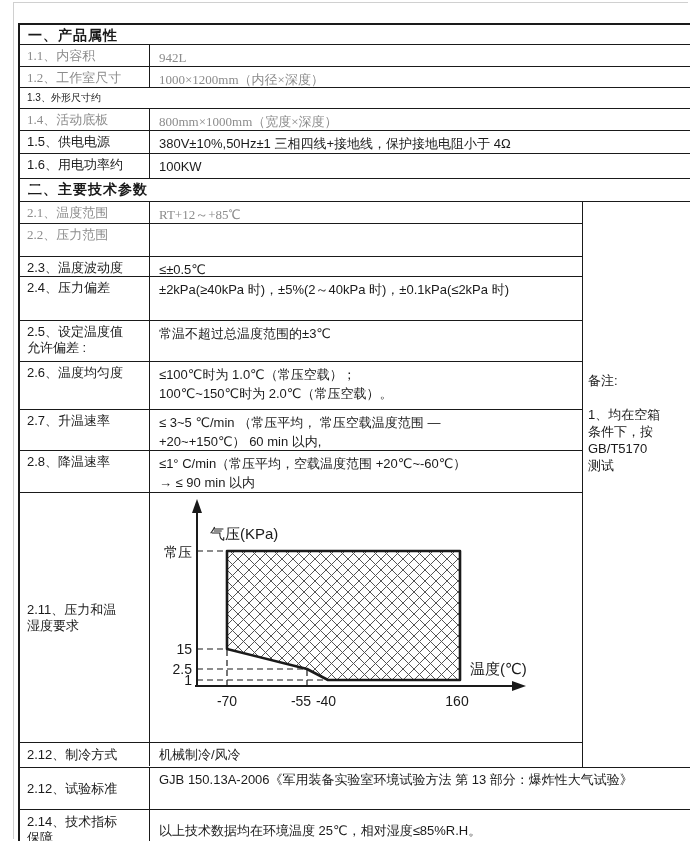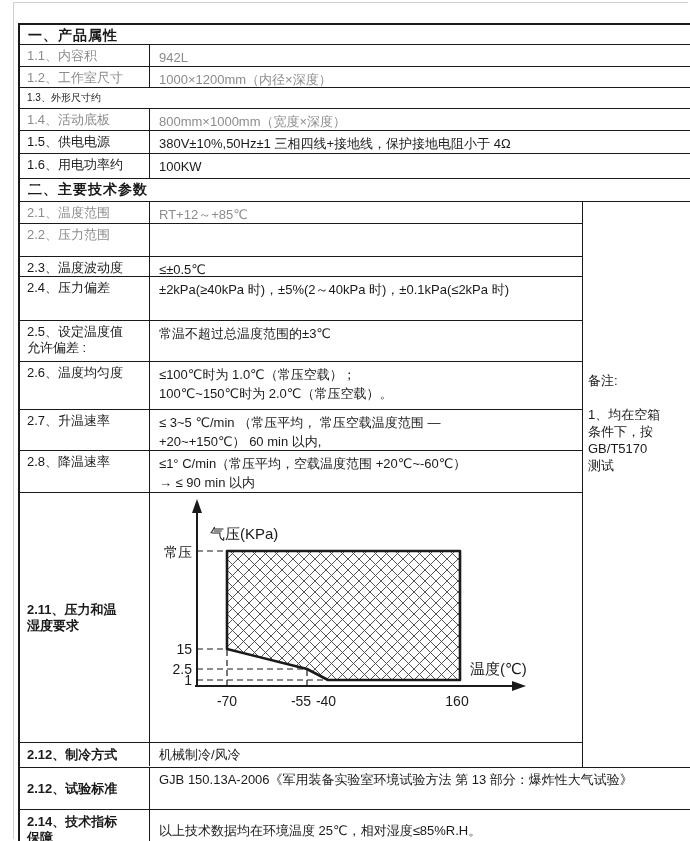--- a/index.html
+++ b/index.html
@@ -10,27 +10,27 @@
   body{font-family:"Liberation Sans","DejaVu Sans",sans-serif;color:var(--text);}
   .page{position:relative;width:690px;height:841px;background:#fff;overflow:hidden;}
   .edge-h{position:absolute;left:13px;top:2px;width:675px;height:1px;background:var(--page-edge);}
   .edge-v{position:absolute;left:13px;top:2px;width:1px;height:837px;background:var(--page-edge);}
   .frame{position:absolute;left:18px;top:23px;width:684px;height:827px;border:2px solid var(--border);background:#fff;}
   .row{display:flex;width:100%;border-bottom:1px solid var(--border);}
   .row.last{border-bottom:none;}
   .hdr{font-weight:bold;font-size:14px;padding:2px 4px 0 8px;letter-spacing:1px;}
   .lbl{width:130px;border-right:1px solid var(--border);padding:3px 2px 0 7px;font-size:13px;white-space:pre-line;line-height:16px;}
   .val{flex:1;padding:3px 4px 0 9px;font-size:13px;white-space:pre-line;line-height:19px;}
-  .muted .lbl,.muted .val{color:var(--muted);}
+  .muted .lbl,.muted .val{color:var(--muted);font-family:Liberation Serif, serif;}
   .merged{padding:3px 2px 0 7px;font-size:10px;}
   .s2wrap{display:flex;width:100%;border-bottom:1px solid var(--border);}
   .s2left{width:562px;display:flex;flex-direction:column;}
   .s2left .val{width:432px;flex:1;}
   .remark{width:86px;border-left:1px solid var(--border);font-size:13px;line-height:17px;padding:170px 2px 0 5px;white-space:pre-line;word-break:break-all;}
-  .center .lbl{display:flex;align-items:center;padding-top:0;font-weight:bold;}
+  .center .lbl{display:flex;align-items:center;padding-top:0;}
   .center .val{display:flex;align-items:center;padding-top:0;}
   .chart-row .val{padding:0;}
   svg text{font-family:"Liberation Sans","DejaVu Sans",sans-serif;fill:var(--text);}
   svg .axis{stroke:var(--text);stroke-width:2;}
   svg .dash{stroke:var(--text);stroke-width:1.2;stroke-dasharray:6,4;fill:none;}
   svg .region{fill:url(#hatch);stroke:var(--text);stroke-width:2.6;stroke-linejoin:round;}
   svg .arrow{fill:var(--text);}
 </style>
 </head>
 <body>

